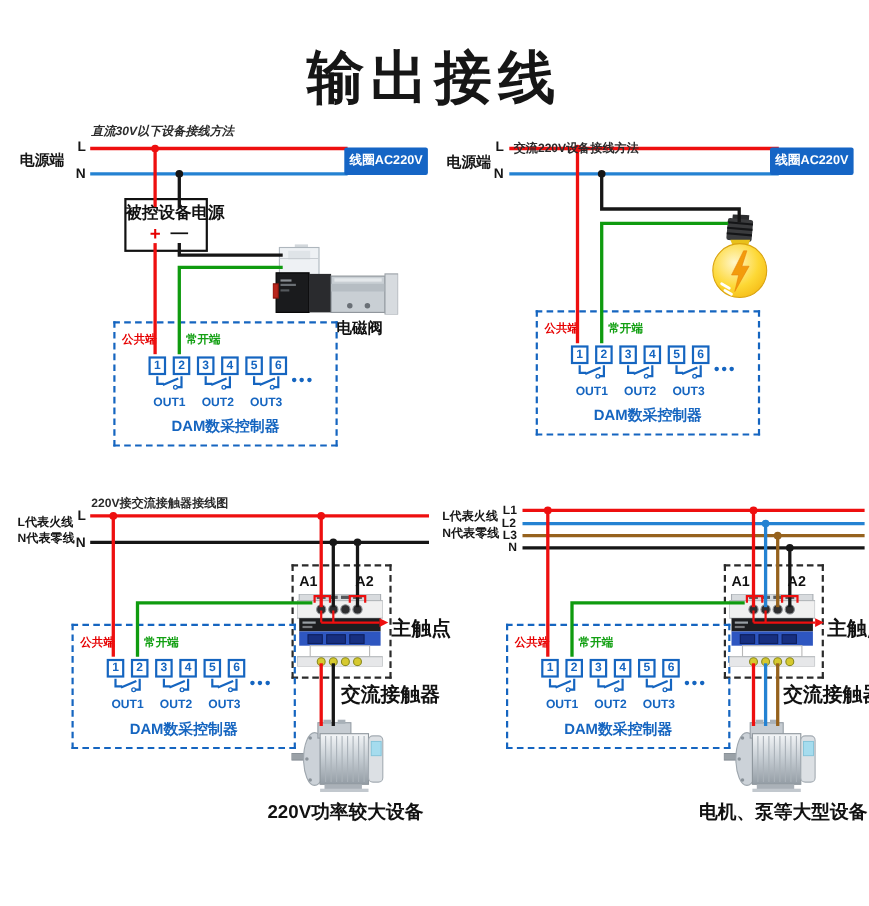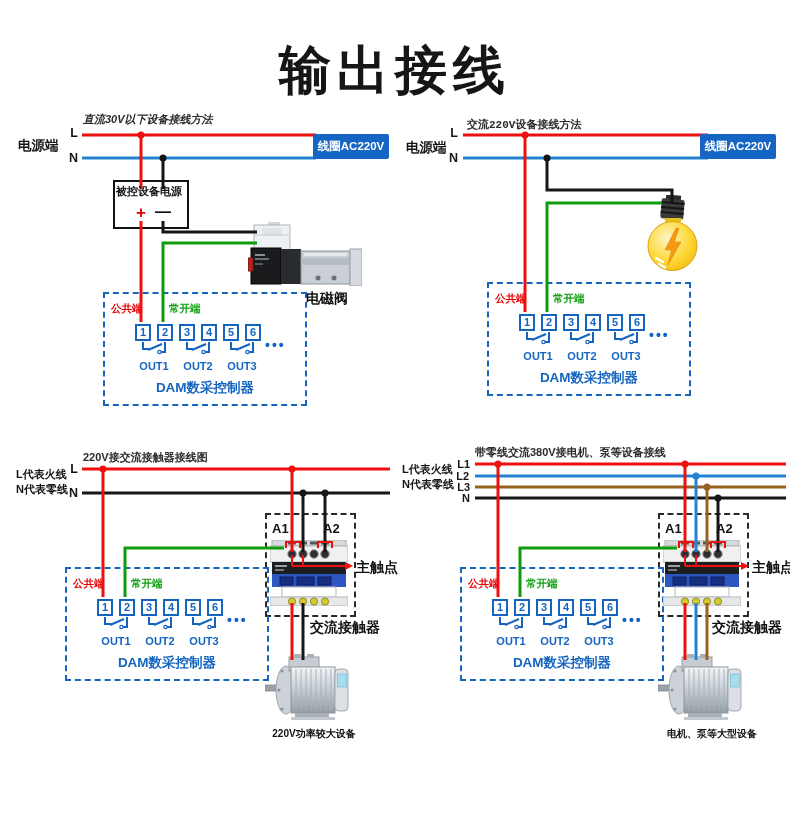--- a/index.html
+++ b/index.html
@@ -9,27 +9,27 @@
   .title{left:0;top:36px;width:790px;text-align:center;font-size:52px;font-weight:900;
          color:#161616;letter-spacing:6px;z-index:5;}
   .cap{font-size:11px;font-weight:bold;color:#2b2b2b;white-space:nowrap;z-index:5;}
   .pwr{font-size:13.5px;font-weight:bold;color:#161616;white-space:nowrap;z-index:5;}
   .lnlab{font-size:12.5px;font-weight:bold;color:#161616;text-align:right;width:22px;z-index:5;}
   .lnsm{font-size:11px;font-weight:bold;color:#161616;text-align:right;width:26px;z-index:5;}
   .legend{font-size:11px;font-weight:bold;color:#161616;white-space:nowrap;z-index:5;}
   .badge{width:76px;height:25px;background:#1565c5;color:#fff;font-size:11.5px;font-weight:bold;
          text-align:center;line-height:25px;border-radius:2px;z-index:6;}
   .dbox{width:72px;height:45px;border:2.5px solid #111;background:#fff;z-index:2;}
-  .dplabel{font-size:11px;font-weight:bold;color:#111;text-align:center;z-index:5;white-space:nowrap;}
+  .dplabel{font-size:15px;font-weight:bold;color:#111;text-align:center;z-index:5;white-space:nowrap;}
   .plus{width:16px;text-align:center;font-size:17px;font-weight:900;color:#e60000;z-index:5;}
   .minus{width:18px;text-align:center;font-size:16px;font-weight:900;color:#111;z-index:5;}
   .cbox{width:87px;height:100px;border:2px dashed #2a2a2a;z-index:2;}
   .a1a2{font-size:13px;font-weight:bold;color:#111;z-index:5;white-space:nowrap;}
-  .biglab{font-size:14px;font-weight:bold;color:#111;z-index:5;white-space:nowrap;}
-  .devlab{font-size:10px;font-weight:bold;color:#111;text-align:center;z-index:5;white-space:nowrap;}
+  .biglab{font-size:18px;font-weight:bold;color:#111;z-index:5;white-space:nowrap;}
+  .devlab{font-size:17px;font-weight:bold;color:#111;text-align:center;z-index:5;white-space:nowrap;}
   .dam{width:200px;height:110px;border:2px dashed #1565c0;z-index:2;}
   .dam .common{position:absolute;left:6px;top:8px;font-size:10.5px;font-weight:bold;color:#e60000;white-space:nowrap;}
   .dam .nopen{position:absolute;left:64px;top:8px;font-size:10.5px;font-weight:bold;color:#13a013;white-space:nowrap;}
   .dam .term{position:absolute;top:30px;width:12px;height:13px;border:2px solid #1565c0;background:#fff;
              color:#1565c0;font-size:11px;font-weight:bold;text-align:center;line-height:13px;}
   .dam .sw{position:absolute;left:30px;top:47px;}
   .dam .dots{position:absolute;left:160px;top:43px;font-size:14px;font-weight:900;color:#1565c0;letter-spacing:2px;}
   .dam .out{position:absolute;top:66px;width:46px;text-align:center;font-size:11px;font-weight:bold;color:#1565c0;}
   .dam .name{position:absolute;left:0;top:85px;width:100%;text-align:center;font-size:13.5px;font-weight:bold;color:#1565c0;}
   svg{display:block;}
@@ -67,21 +67,21 @@
     <rect x="33" y="27" width="20" height="35" fill="#2a2b2e"></rect>
     <rect x="53" y="29" width="49" height="33" fill="#c9cfd4" stroke="#8d9399"></rect>
     <rect x="53" y="36" width="49" height="7" fill="#b6bdc3"></rect>
     <rect x="56" y="31" width="43" height="3" fill="#e4e8eb"></rect>
     <circle cx="70" cy="56" r="2.5" fill="#6a7076"></circle>
     <circle cx="86" cy="56" r="2.5" fill="#6a7076"></circle>
     <rect x="102" y="27" width="12" height="37" fill="#d7dbdf" stroke="#9aa1a7"></rect>
   </svg>
   <div class="abs biglab" style="left:306px;top:290px;font-size:14px;">电磁阀</div>
 
-  <div class="abs cap" style="left:467px;top:117px;font-family:Liberation Mono, monospace;">交流220V设备接线方法</div>
+  <div class="abs cap" style="left:467px;top:127px;">交流220V设备接线方法</div>
   <div class="abs pwr" style="left:406px;top:139px;">电源端</div>
   <div class="abs lnlab" style="left:436px;top:126px;">L</div>
   <div class="abs lnlab" style="left:436px;top:151px;">N</div>
   <div class="abs badge" style="left:700px;top:134px;">线圈AC220V</div>
 
   <svg class="abs dev" style="left:645px;top:195px;" width="56" height="84" viewBox="0 0 56 84">
     <defs>
       <radialGradient id="bulbGrad" cx="40%" cy="35%" r="75%">
         <stop offset="0%" stop-color="#fff6c9"></stop>
         <stop offset="60%" stop-color="#fdd835"></stop>
@@ -165,21 +165,20 @@
     <line x1="51" y1="15" x2="51" y2="57" stroke="#aab2b9"></line>
       <line x1="56" y1="15" x2="56" y2="57" stroke="#aab2b9"></line>
     <line x1="61" y1="15" x2="61" y2="57" stroke="#aab2b9"></line>
       <line x1="66" y1="15" x2="66" y2="57" stroke="#aab2b9"></line>
     <rect x="70" y="15" width="13" height="42" rx="4" fill="#dce0e4" stroke="#a3abb2"></rect>
     <rect x="72.5" y="20" width="9" height="13" fill="#a5dcee" stroke="#7fc2d8" stroke-width="0.8"></rect>
     <rect x="30" y="59" width="34" height="5" fill="#aab1b8"></rect>
     <rect x="26" y="63" width="44" height="3" fill="#c2c8ce"></rect>
   </svg>
 
-  <div class="abs cap" style="left:475px;top:445px;">带零线交流380V接电机、泵等设备接线</div>
   <div class="abs legend" style="left:402px;top:462px;">L代表火线</div>
   <div class="abs legend" style="left:402px;top:477px;">N代表零线</div>
   <div class="abs lnsm" style="left:444px;top:458px;">L1</div>
   <div class="abs lnsm" style="left:443px;top:469.5px;">L2</div>
   <div class="abs lnsm" style="left:444px;top:481px;">L3</div>
   <div class="abs lnsm" style="left:444px;top:492px;">N</div>
 
   <div class="abs cbox" style="left:658px;top:513px;"></div>
   <div class="abs a1a2" style="left:665px;top:521px;">A1</div>
   <div class="abs a1a2" style="left:716px;top:521px;">A2</div>

